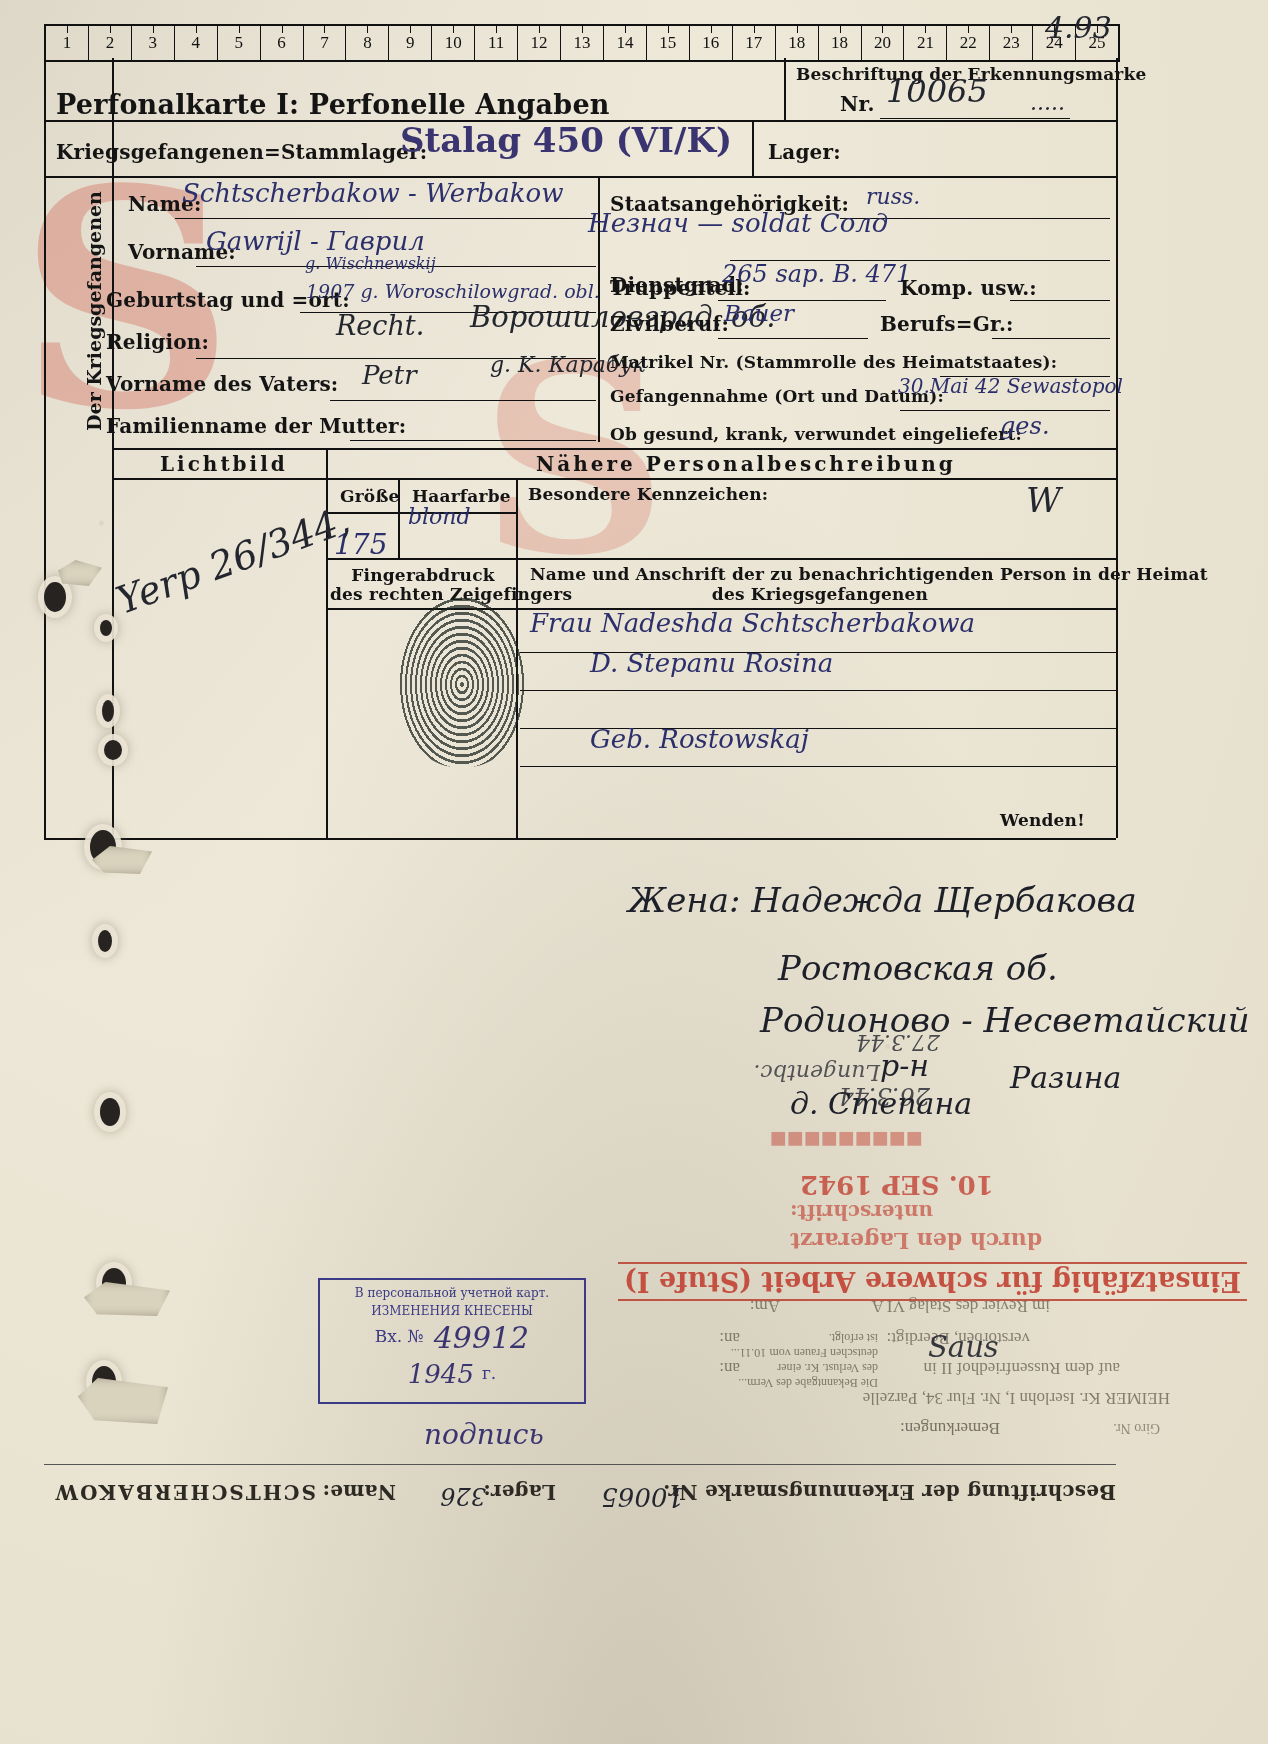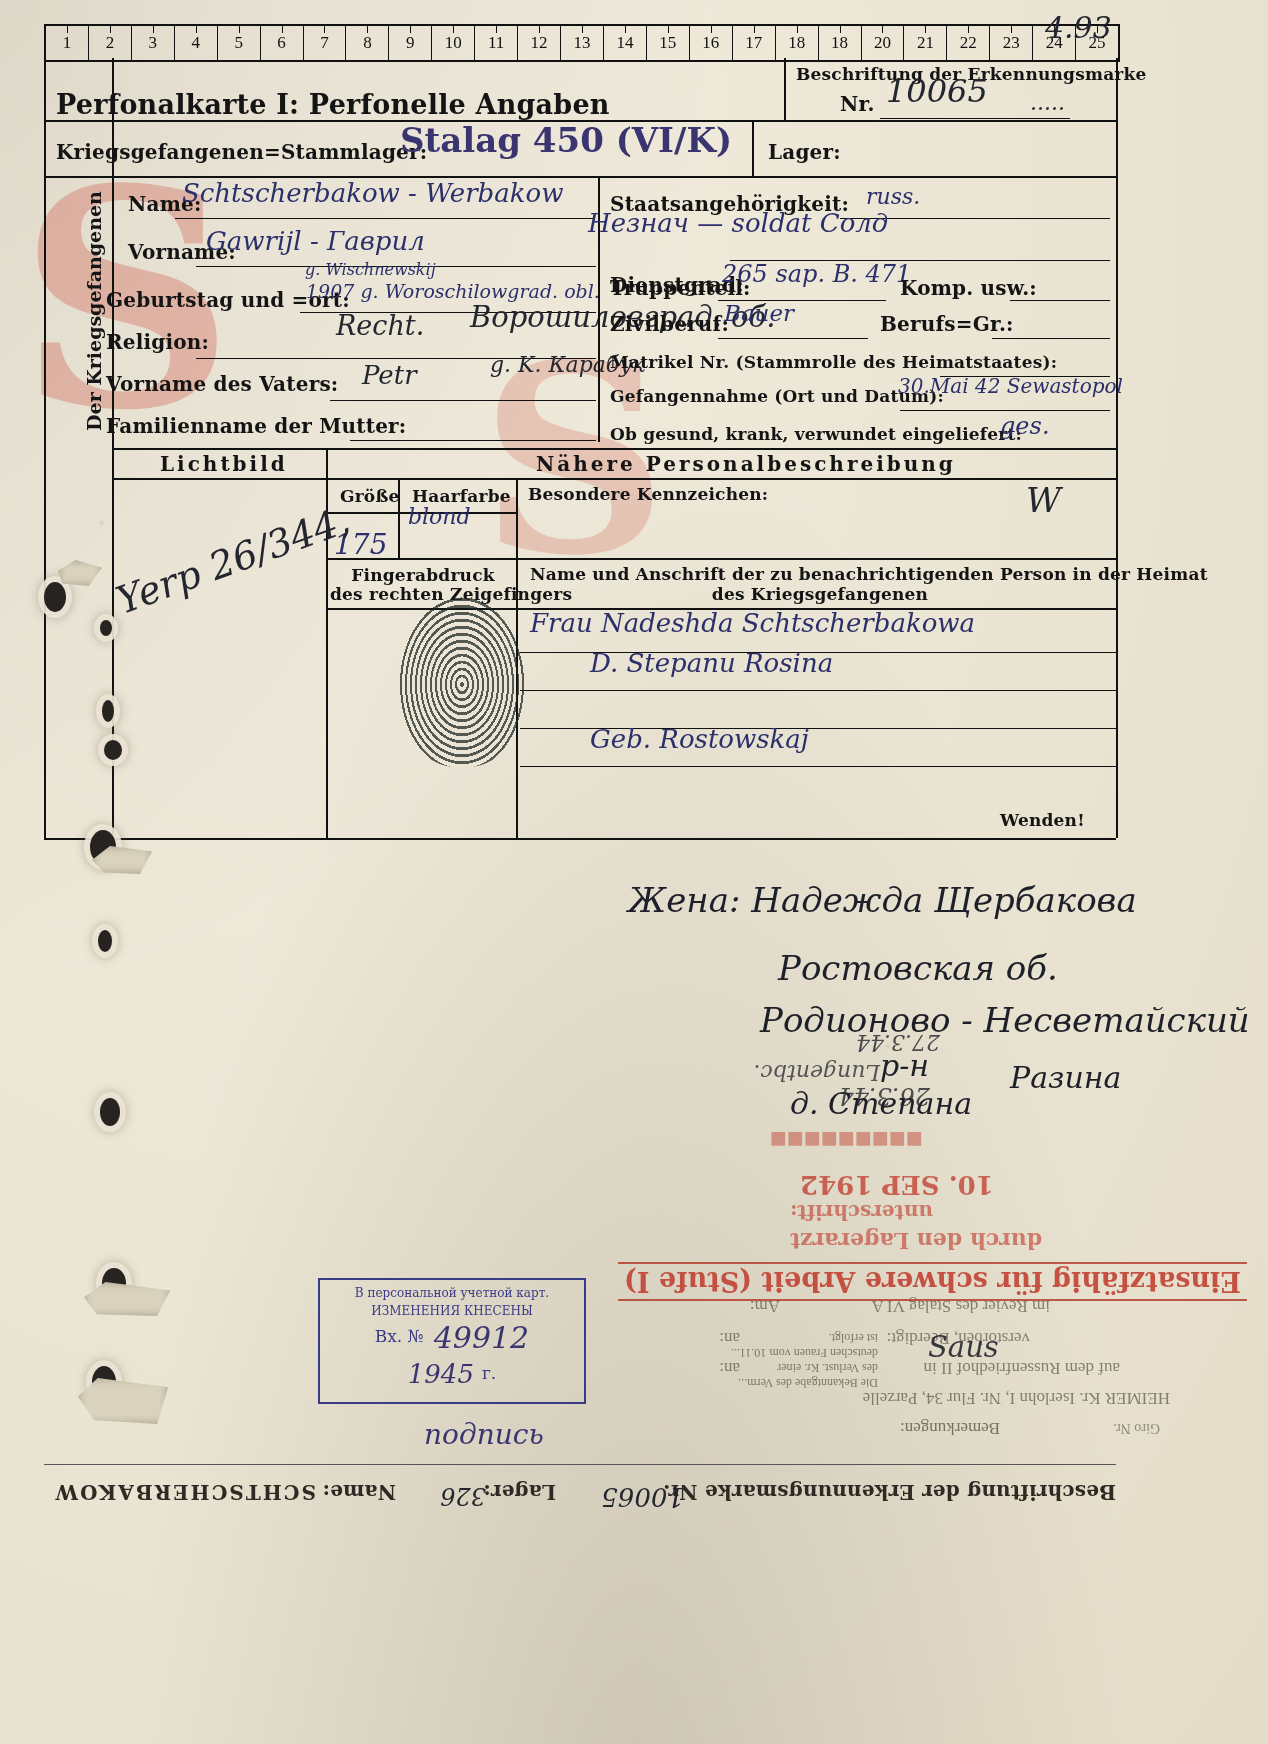--- a/index.html
+++ b/index.html
@@ -167,21 +167,21 @@
 
   <div id="leftcap">Der Kriegsgefangenen</div>
 
   <div class="lbl fraktur big" style="left:128px;top:192px;">Name:</div>
   <div class="hl thin" style="left:175px;top:218px;width:420px;"></div>
   <div class="hw" style="left:182px;top:178px;font-size:26px;">Schtscherbakow - Werbakow</div>
 
   <div class="lbl fraktur big" style="left:128px;top:240px;">Vorname:</div>
   <div class="hl thin" style="left:196px;top:266px;width:400px;"></div>
   <div class="hw" style="left:206px;top:226px;font-size:26px;">Gawrijl - Гаврил</div>
-  <div class="hw" style="left:305px;top:260px;font-size:16px;">g. Wischnewskij</div>
+  <div class="hw" style="left:305px;top:254px;font-size:16px;">g. Wischnewskij</div>
 
   <div class="lbl fraktur big" style="left:106px;top:288px;">Geburtstag und =ort:</div>
   <div class="hl thin" style="left:300px;top:312px;width:296px;"></div>
   <div class="hw" style="left:306px;top:280px;font-size:19px;">1907 g. Woroschilowgrad. obl.</div>
 
   <div class="lbl fraktur big" style="left:106px;top:330px;">Religion:</div>
   <div class="hl thin" style="left:196px;top:358px;width:400px;"></div>
   <div class="hw blk" style="left:336px;top:310px;font-size:27px;">Recht.</div>
   <div class="hw blk" style="left:470px;top:300px;font-size:29px;">Ворошиловград. об.</div>
 

